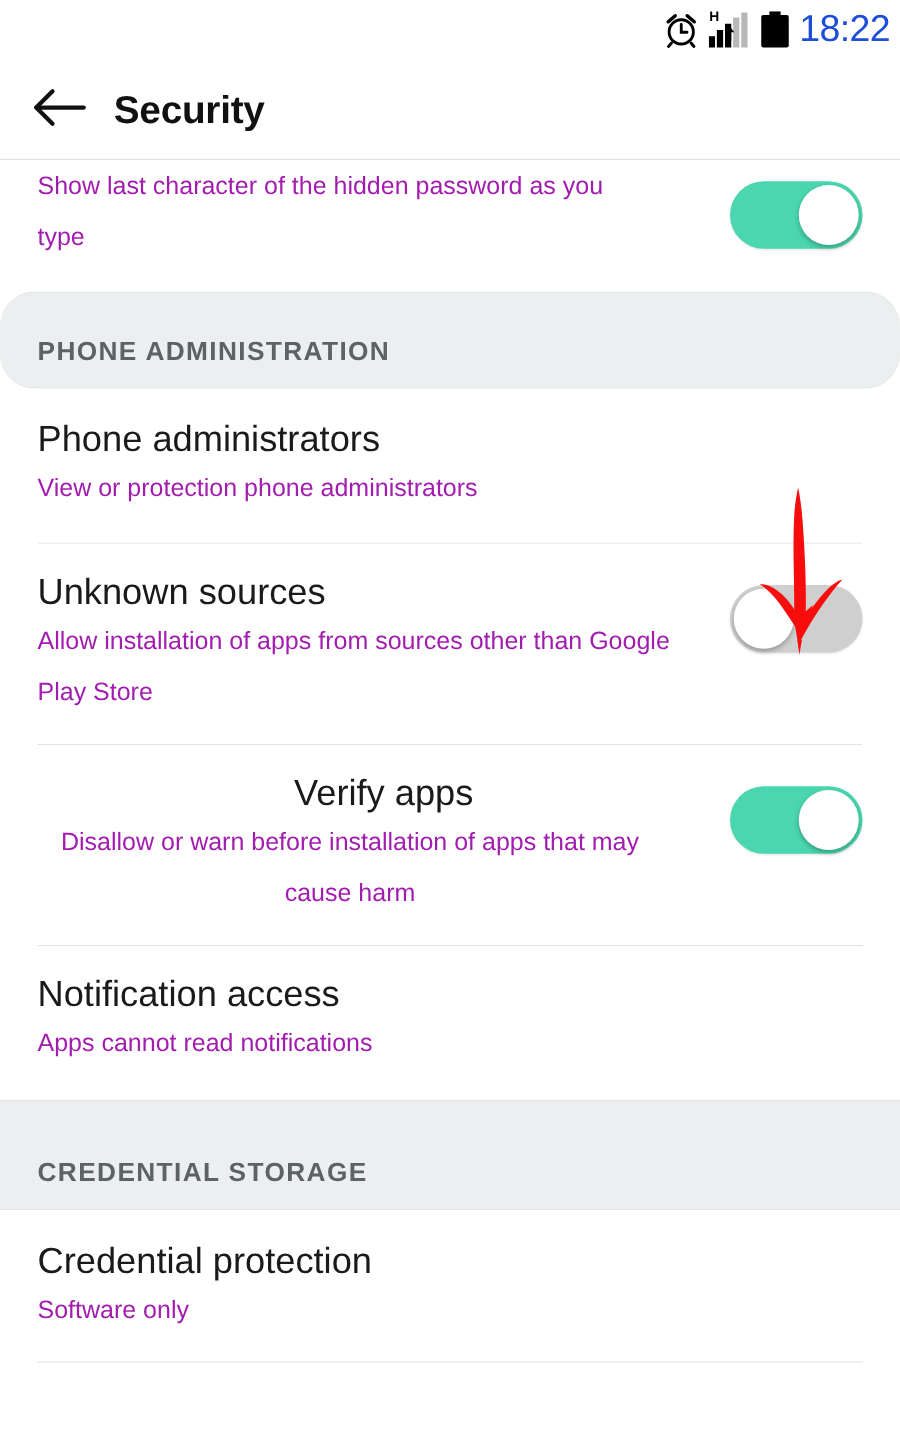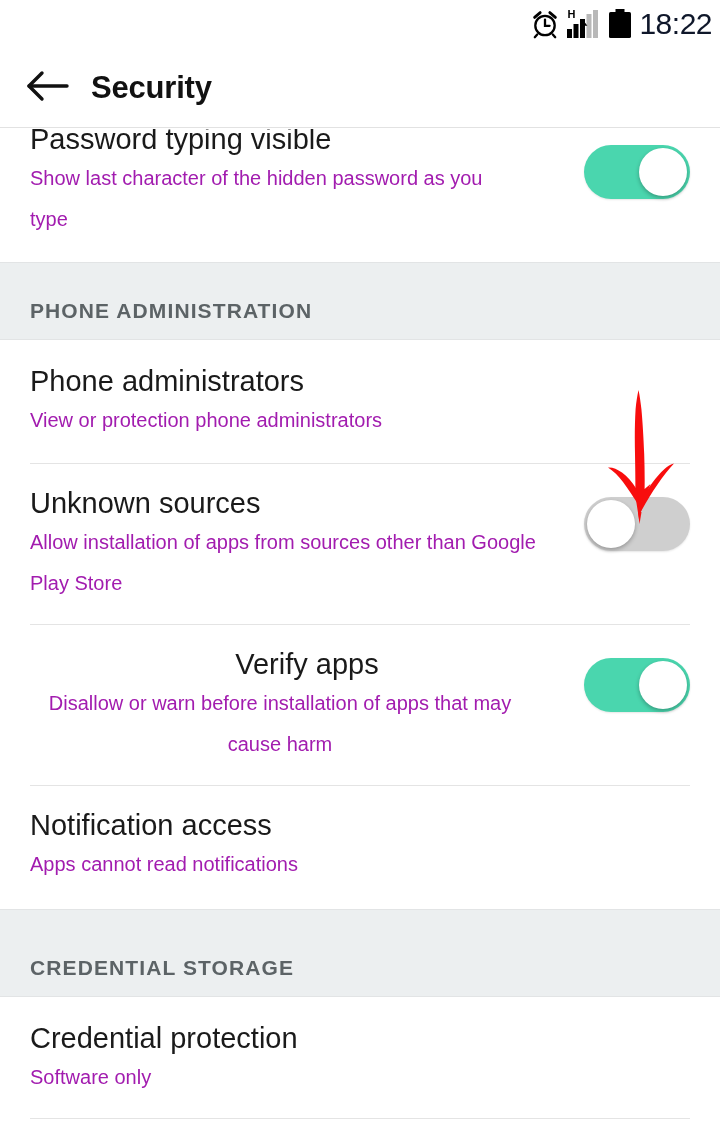--- a/index.html
+++ b/index.html
@@ -54,21 +54,21 @@
     line-height: 11px;
     color: #000;
     font-family: "Liberation Sans", sans-serif;
   }
 
   .battery-icon { display: block; }
 
   .status-time {
     font-size: 30px;
     font-weight: 400;
-    color: #0f172a;
+    color: #1d4ed8;
     line-height: 30px;
     letter-spacing: -0.5px;
     font-family: "Liberation Sans", sans-serif;
   }
 
   
   .app-bar {
     position: absolute;
     top: 48px; left: 0;
     width: 720px;
@@ -243,29 +243,28 @@
         </svg>
       </span>
     </button>
     <div class="app-title">Security</div>
   </div>
 
   <div class="content">
 
     <div class="pref-row" style="padding-top:0;padding-bottom:22px;">
       <div class="pref-texts">
-        <div class="pref-title" style="margin-top:-9px;">Password typing visible</div>
         <div class="pref-summary" style="max-width:470px;">Show last character of the hidden password as you type</div>
       </div>
       <div class="switch on" style="margin-top:16px;">
         <div class="knob"></div>
       </div>
     </div>
 
-    <div class="section-header" style="height:78px;">
+    <div class="section-header" style="height:78px;border-radius:28px;">
       <div class="section-header-label">PHONE ADMINISTRATION</div>
     </div>
 
     <div class="pref-row" style="padding-top:22px;padding-bottom:22px;">
       <div class="pref-texts">
         <div class="pref-title">Phone administrators</div>
         <div class="pref-summary">View or protection phone administrators</div>
       </div>
     </div>
 

